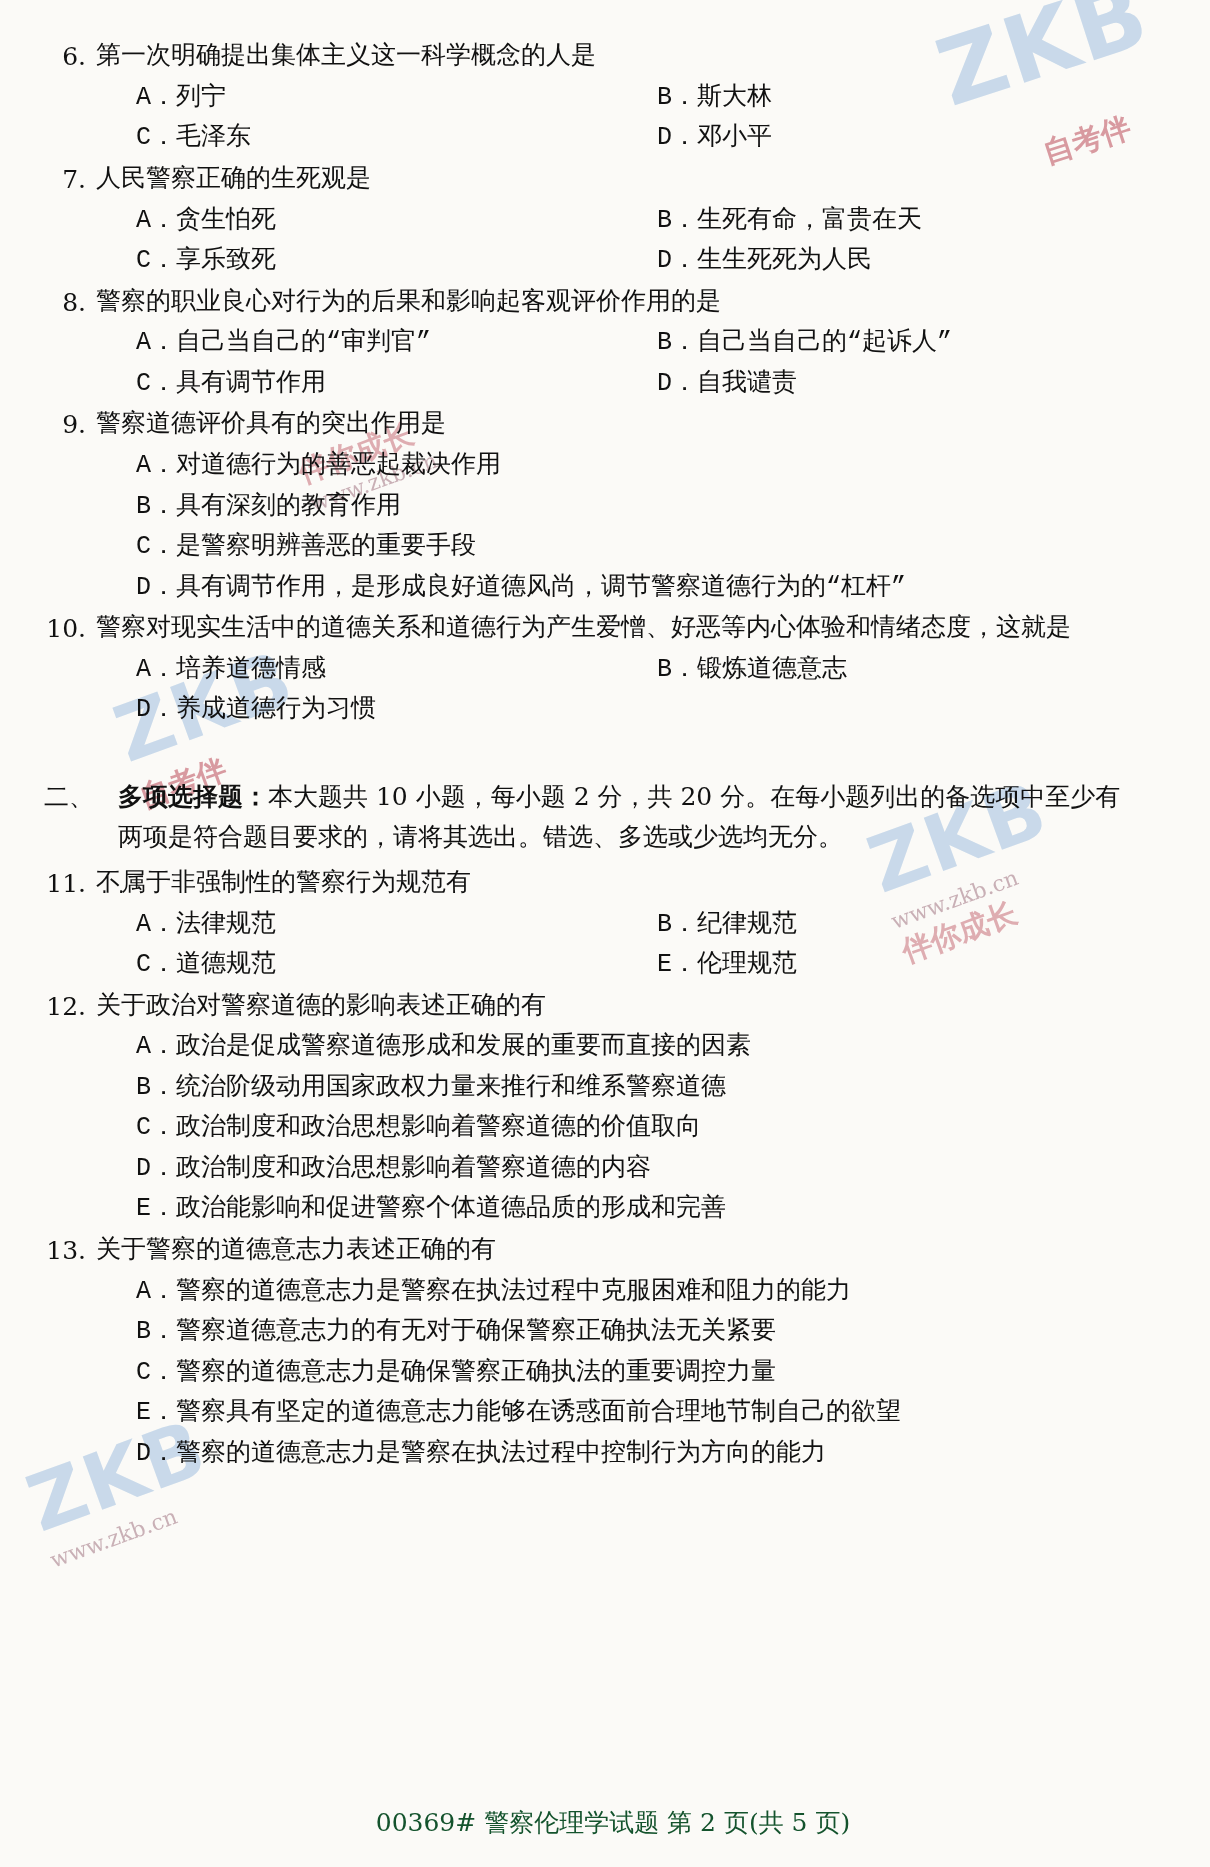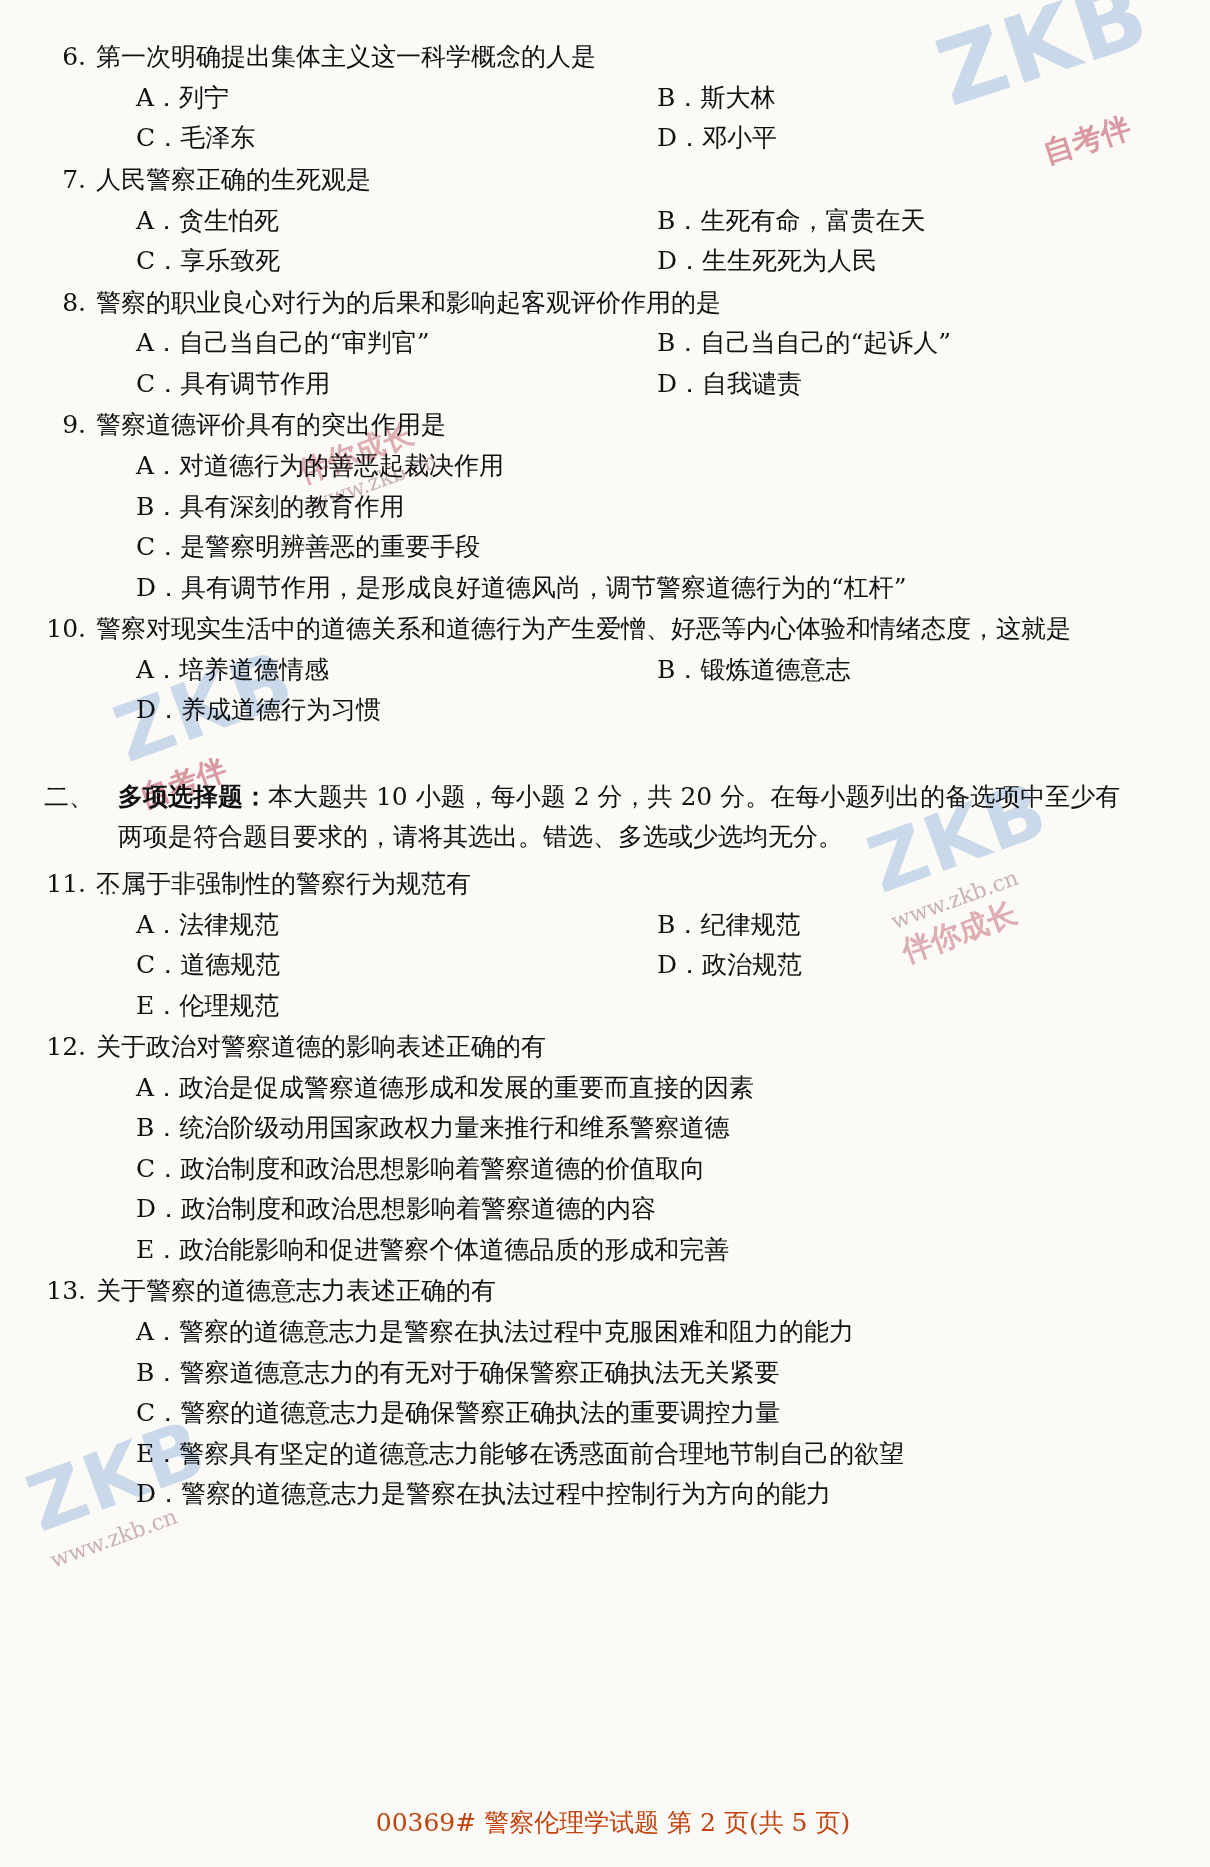--- a/index.html
+++ b/index.html
@@ -74,21 +74,21 @@
     line-height: 1.55;
     margin-bottom: 2px;
   }
   .q-num {
     width: 56px;
     min-width: 56px;
     text-align: right;
     padding-right: 10px;
     box-sizing: border-box;
   }
-  .q-body { flex: 1; }
+  .q-body { flex: 1; font-family: Liberation Mono, monospace; }
 
   .q-stem { font-size: 25px; line-height: 1.55; }
 
   .opts {
     display: flex;
     flex-wrap: wrap;
     margin-top: 1px;
   }
   .opt {
     font-size: 25px;
@@ -133,21 +133,21 @@
     color: #111;
   }
 
   .footer {
     position: absolute;
     left: 16px;
     right: 0;
     bottom: 28px;
     text-align: center;
     font-size: 25px;
-    color: #c2410c;
+    color: #14532d;
     z-index: 2;
   }
 </style>
 </head>
 <body>
 
 <div class="page">
 
   <div class="wm wm1">
     <span class="wm-zkb">ZKB</span>
@@ -251,21 +251,20 @@
   <div class="q-list">
 
     <div class="q">
       <div class="q-num">11.</div>
       <div class="q-body">
         <div class="q-stem"><span class="dotted">不属于非强制性的警察行为规范有</span></div>
         <div class="opts two-col">
           <div class="opt"><span class="lab">A．</span><span>法律规范</span></div>
           <div class="opt"><span class="lab">B．</span><span>纪律规范</span></div>
           <div class="opt"><span class="lab">C．</span><span>道德规范</span></div>
-          <div class="opt"><span class="lab">D．</span><span>政治规范</span></div>
           <div class="opt"><span class="lab">E．</span><span>伦理规范</span></div>
         </div>
       </div>
     </div>
 
     <div class="q">
       <div class="q-num">12.</div>
       <div class="q-body">
         <div class="q-stem">关于政治对警察道德的影响表述正确的有</div>
         <div class="opts one-col">

